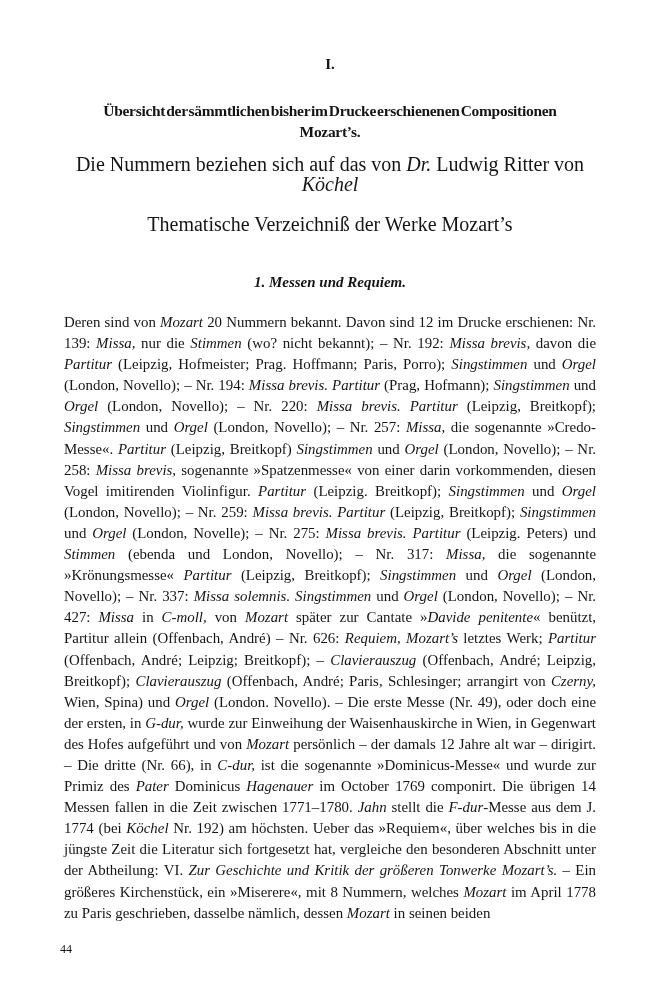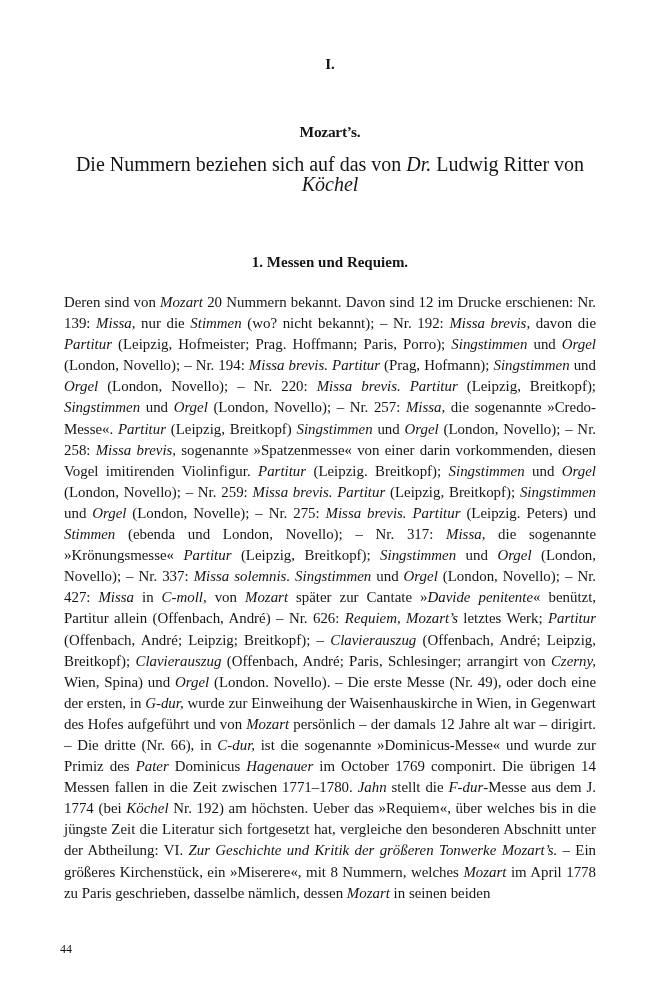--- a/index.html
+++ b/index.html
@@ -33,20 +33,21 @@
   }
   .intro {
     text-align: center;
     font-size: 20px;
     line-height: 20px;
     margin: 0 0 38px 0;
   }
   .section-heading {
     text-align: center;
     font-weight: bold;
+    font-style: italic;
     font-size: 15px;
     line-height: 20px;
     margin: 0 0 20px 0;
   }
   .body-text {
     font-size: 14.9px;
     line-height: 21.1px;
     text-align: justify;
     margin: 4px;
   }
@@ -59,23 +60,23 @@
     line-height: 14px;
   }
 </style>
 </head>
 <body>
 
 <div class="page">
 
   <div class="chapter-number">I.</div>
 
-  <h1 class="title"><br><span>Mozart’s.</span></h1>
+  <h1 class="title"><span>Übersicht der sämmtlichen bisher im Drucke erschienenen Compositionen</span><br><span>Mozart’s.</span></h1>
 
-  <p class="intro"><span>Die Nummern beziehen sich auf das von </span><span class="it">Dr.</span><span> Ludwig Ritter von </span><span class="it">Köchel</span><br><br></p>
+  <p class="intro"><span>Die Nummern beziehen sich auf das von </span><span class="it">Dr.</span><span> Ludwig Ritter von </span><span class="it">Köchel</span><br><br><span>Thematische Verzeichniß der Werke Mozart’s</span></p>
 
   <h2 class="section-heading">1. Messen und Requiem.</h2>
 
   <p class="body-text"><span>Deren sind von </span><span class="it">Mozart</span><span> 20 Nummern bekannt. Davon sind 12 im Drucke erschienen: Nr. 139: </span><span class="it">Missa,</span><span> nur die </span><span class="it">Stimmen</span><span> (wo? nicht bekannt); – Nr. 192: </span><span class="it">Missa brevis,</span><span> davon die </span><span class="it">Partitur</span><span> (Leipzig, Hofmeister; Prag. Hoffmann; Paris, Porro); </span><span class="it">Singstimmen</span><span> und </span><span class="it">Orgel</span><span> (London, Novello); – Nr. 194: </span><span class="it">Missa brevis. Partitur</span><span> (Prag, Hofmann); </span><span class="it">Singstimmen</span><span> und </span><span class="it">Orgel</span><span> (London, Novello); – Nr. 220: </span><span class="it">Missa brevis. Partitur</span><span> (Leipzig, Breitkopf); </span><span class="it">Singstimmen</span><span> und </span><span class="it">Orgel</span><span> (London, Novello); – Nr. 257: </span><span class="it">Missa,</span><span> die sogenannte »Credo-Messe«. </span><span class="it">Partitur</span><span> (Leipzig, Breitkopf) </span><span class="it">Singstimmen</span><span> und </span><span class="it">Orgel</span><span> (London, Novello); – Nr. 258: </span><span class="it">Missa brevis,</span><span> sogenannte »Spatzenmesse« von einer darin vorkommenden, diesen Vogel imitirenden Violinfigur. </span><span class="it">Partitur</span><span> (Leipzig. Breitkopf); </span><span class="it">Singstimmen</span><span> und </span><span class="it">Orgel</span><span> (London, Novello); – Nr. 259: </span><span class="it">Missa brevis. Partitur</span><span> (Leipzig, Breitkopf); </span><span class="it">Singstimmen</span><span> und </span><span class="it">Orgel</span><span> (London, Novelle); – Nr. 275: </span><span class="it">Missa brevis. Partitur</span><span> (Leipzig. Peters) und </span><span class="it">Stimmen</span><span> (ebenda und London, Novello); – Nr. 317: </span><span class="it">Missa,</span><span> die sogenannte »Krönungsmesse« </span><span class="it">Partitur</span><span> (Leipzig, Breitkopf); </span><span class="it">Singstimmen</span><span> und </span><span class="it">Orgel</span><span> (London, Novello); – Nr. 337: </span><span class="it">Missa solemnis. Singstimmen</span><span> und </span><span class="it">Orgel</span><span> (London, Novello); – Nr. 427: </span><span class="it">Missa</span><span> in </span><span class="it">C-moll,</span><span> von </span><span class="it">Mozart</span><span> später zur Cantate »</span><span class="it">Davide penitente</span><span>« benützt, Partitur allein (Offenbach, André) – Nr. 626: </span><span class="it">Requiem, Mozart’s</span><span> letztes Werk; </span><span class="it">Partitur</span><span> (Offenbach, André; Leipzig; Breitkopf); – </span><span class="it">Clavierauszug</span><span> (Offenbach, André; Leipzig, Breitkopf); </span><span class="it">Clavierauszug</span><span> (Offenbach, André; Paris, Schlesinger; arrangirt von </span><span class="it">Czerny,</span><span> Wien, Spina) und </span><span class="it">Orgel</span><span> (London. Novello). – Die erste Messe (Nr. 49), oder doch eine der ersten, in </span><span class="it">G-dur,</span><span> wurde zur Einweihung der Waisenhauskirche in Wien, in Gegenwart des Hofes aufgeführt und von </span><span class="it">Mozart</span><span> persönlich – der damals 12 Jahre alt war – dirigirt. – Die dritte (Nr. 66), in </span><span class="it">C-dur,</span><span> ist die sogenannte »Dominicus-Messe« und wurde zur Primiz des </span><span class="it">Pater</span><span> Dominicus </span><span class="it">Hagenauer</span><span> im October 1769 componirt. Die übrigen 14 Messen fallen in die Zeit zwischen 1771–1780. </span><span class="it">Jahn</span><span> stellt die </span><span class="it">F-dur</span><span>-Messe aus dem J. 1774 (bei </span><span class="it">Köchel</span><span> Nr. 192) am höchsten. Ueber das »Requiem«, über welches bis in die jüngste Zeit die Literatur sich fortgesetzt hat, vergleiche den besonderen Abschnitt unter der Abtheilung: VI. </span><span class="it">Zur Geschichte und Kritik der größeren Tonwerke Mozart’s.</span><span> – Ein größeres Kirchenstück, ein »Miserere«, mit 8 Nummern, welches </span><span class="it">Mozart</span><span> im April 1778 zu Paris geschrieben, dasselbe nämlich, dessen </span><span class="it">Mozart</span><span> in seinen beiden</span></p>
 
   <div class="page-number">44</div>
 
 </div>
 
 </body></html>

